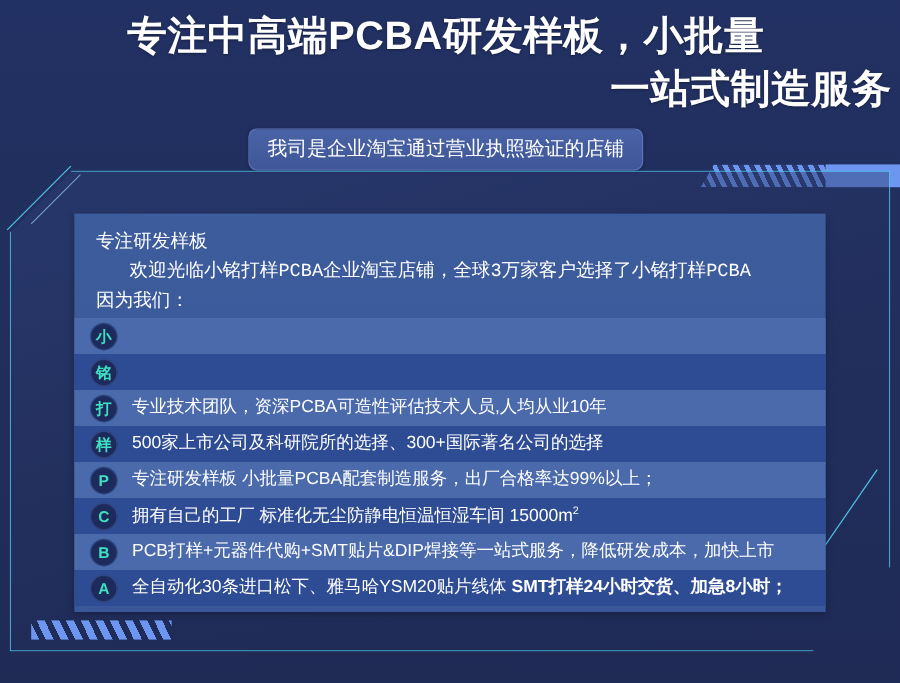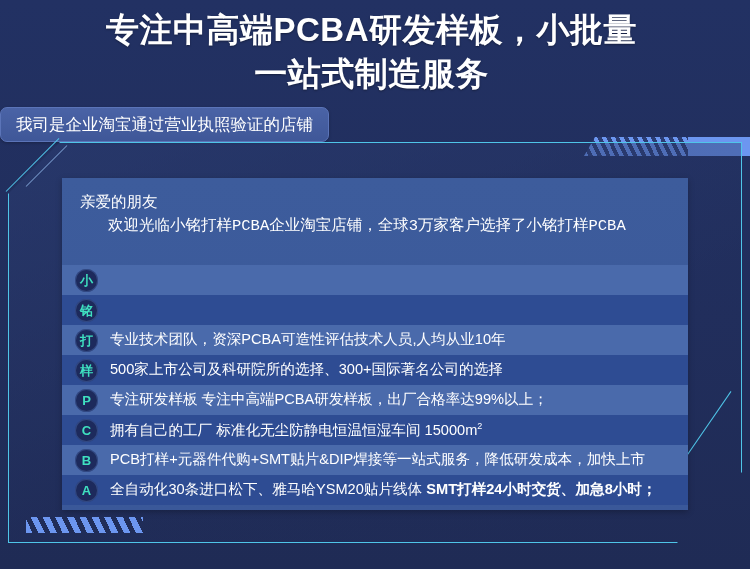--- a/index.html
+++ b/index.html
@@ -33,25 +33,26 @@
   .title {
     color: #ffffff;
     font-size: 33px;
     font-weight: bold;
     line-height: 1.33;
     letter-spacing: 0.5px;
     text-shadow: 0 1px 2px rgba(0,0,0,.35);
     margin: 0;
     white-space: nowrap;
   }
-  .title-line2 { display: block; }
+  .title-line2 { display: block; text-align: right; }
 
   .subtitle-wrap {
     margin-top: 11px;
     display: flex;
+    justify-content: center;
   }
   .subtitle-pill {
     display: inline-block;
     background: linear-gradient(180deg, #4a63a6 0%, #3f5798 100%);
     border: 1px solid #5b74b8;
     border-radius: 7px;
     color: #ffffff;
     font-size: 16.5px;
     line-height: 1;
     padding: 8px 15px 9px 15px;
@@ -238,42 +239,43 @@
   </div>
 
   <div class="frame"></div>
   <div class="frame-edge-tl"></div>
   <div class="frame-edge-br"></div>
   <div class="accent-diag"></div>
 
   <div class="panel">
 
     <div class="intro">
-      <div class="intro-line">亲爱的朋友</div>
+      <div class="intro-line">专注研发样板</div>
       <div class="intro-line indent">欢迎光临小铭打样PCBA企业淘宝店铺，全球3万家客户选择了小铭打样PCBA</div>
+      <div class="intro-line">因为我们：</div>
     </div>
 
     <div class="rows" id="rows">
         <div class="row odd">
           <div class="badge">小</div>
         </div>
         <div class="row even">
           <div class="badge">铭</div>
         </div>
         <div class="row odd">
           <div class="badge">打</div>
           <div class="row-text">专业技术团队，资深PCBA可造性评估技术人员,人均从业10年</div>
         </div>
         <div class="row even">
           <div class="badge">样</div>
           <div class="row-text">500家上市公司及科研院所的选择、300+国际著名公司的选择</div>
         </div>
         <div class="row odd">
           <div class="badge">P</div>
-          <div class="row-text">专注研发样板 专注中高端PCBA研发样板，出厂合格率达99%以上；</div>
+          <div class="row-text">专注研发样板 小批量PCBA配套制造服务，出厂合格率达99%以上；</div>
         </div>
         <div class="row even">
           <div class="badge">C</div>
           <div class="row-text"><span>拥有自己的工厂 标准化无尘防静电恒温恒湿车间 15000m</span><sup>2</sup></div>
         </div>
         <div class="row odd">
           <div class="badge">B</div>
           <div class="row-text">PCB打样+元器件代购+SMT贴片&amp;DIP焊接等一站式服务，降低研发成本，加快上市</div>
         </div>
         <div class="row even">

